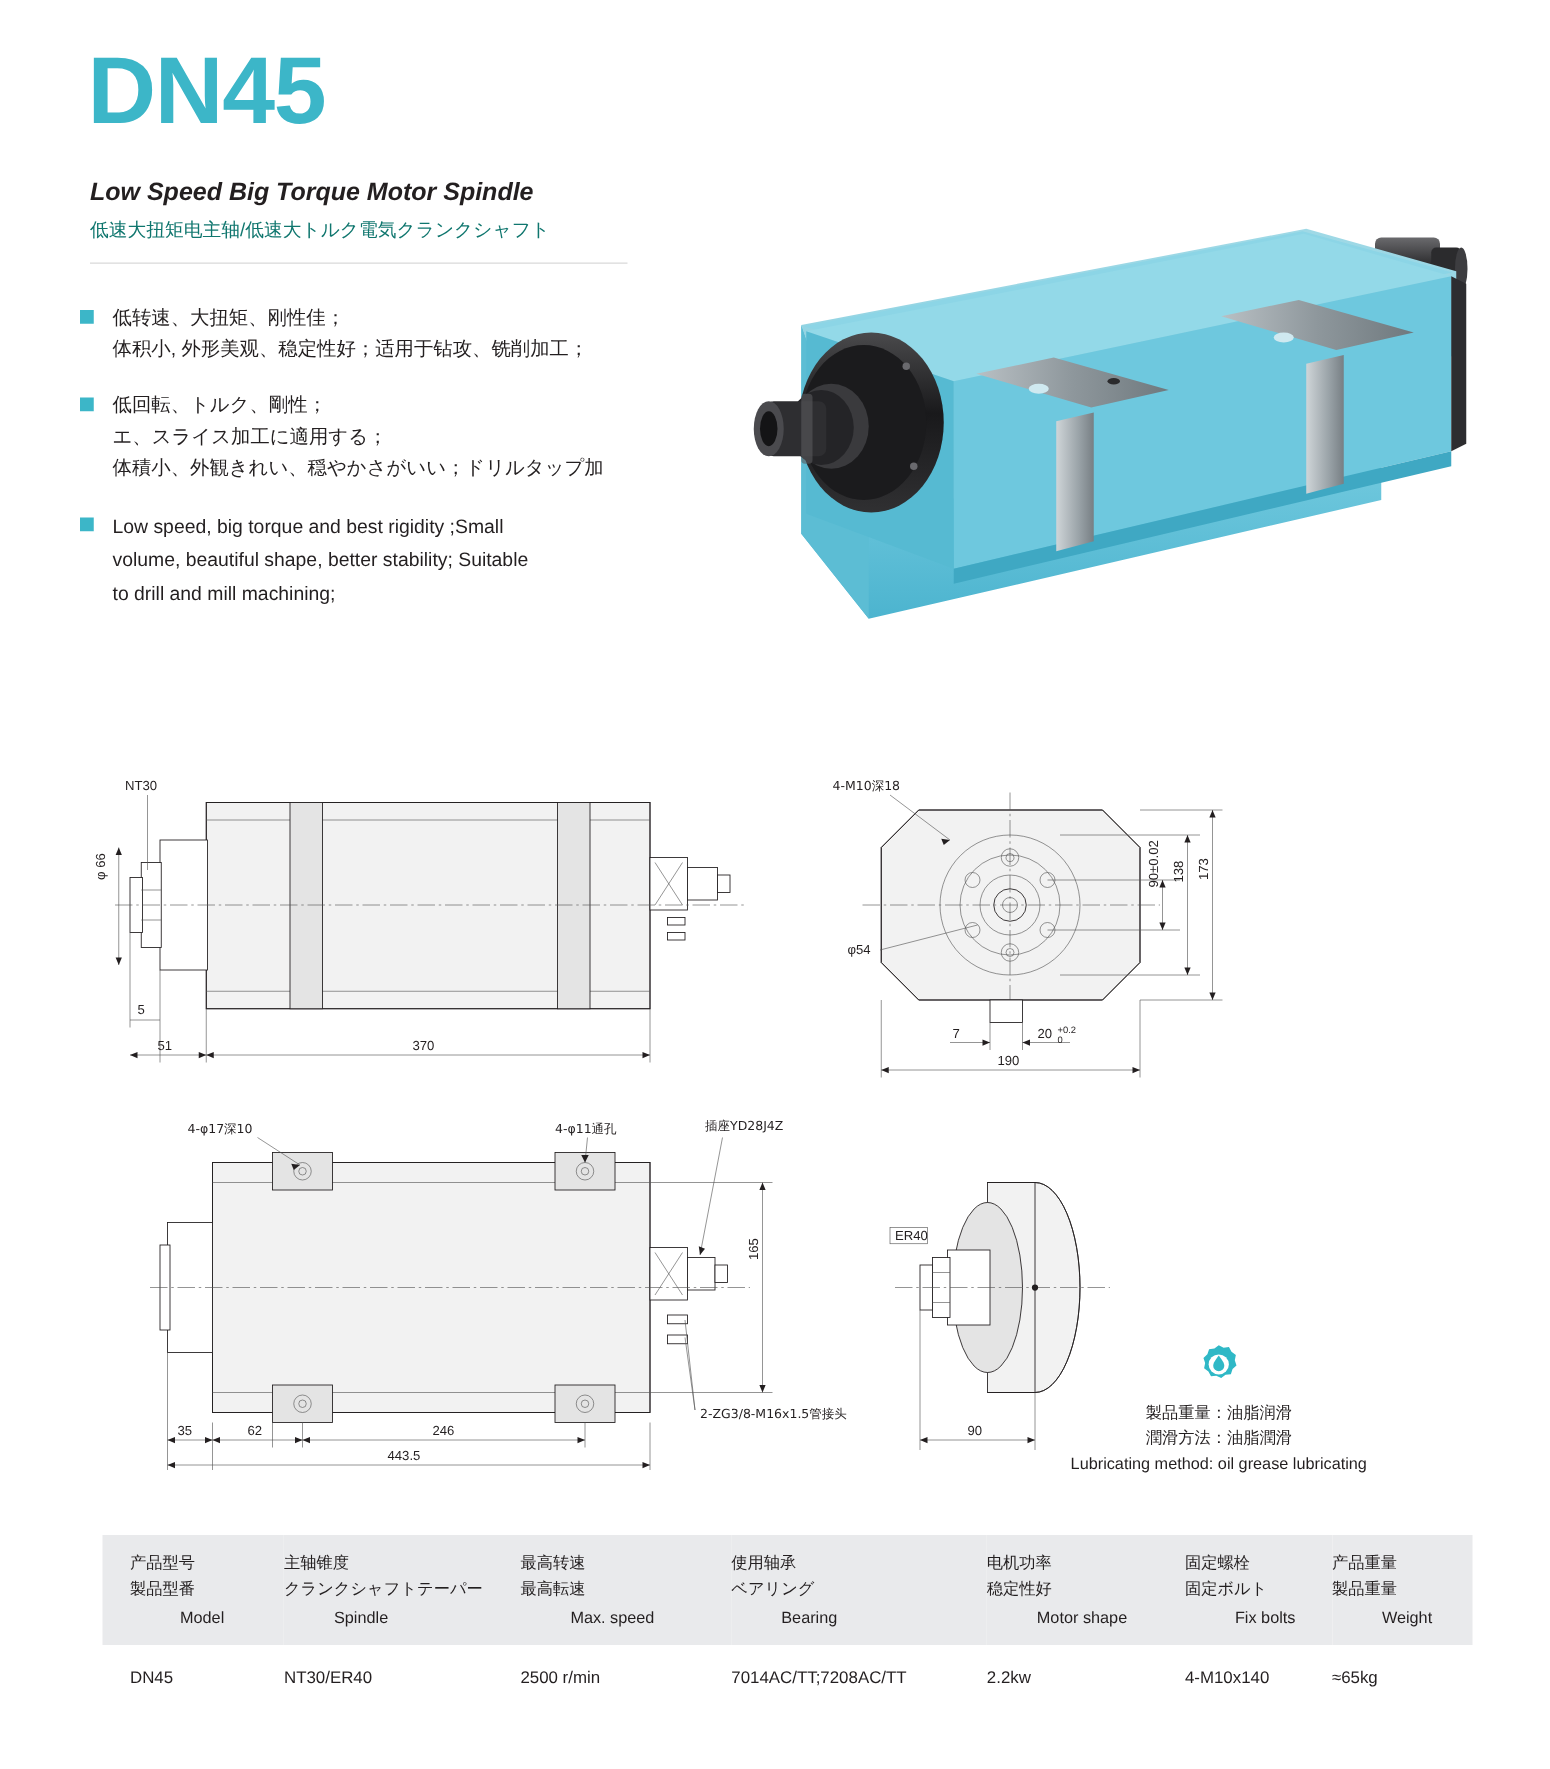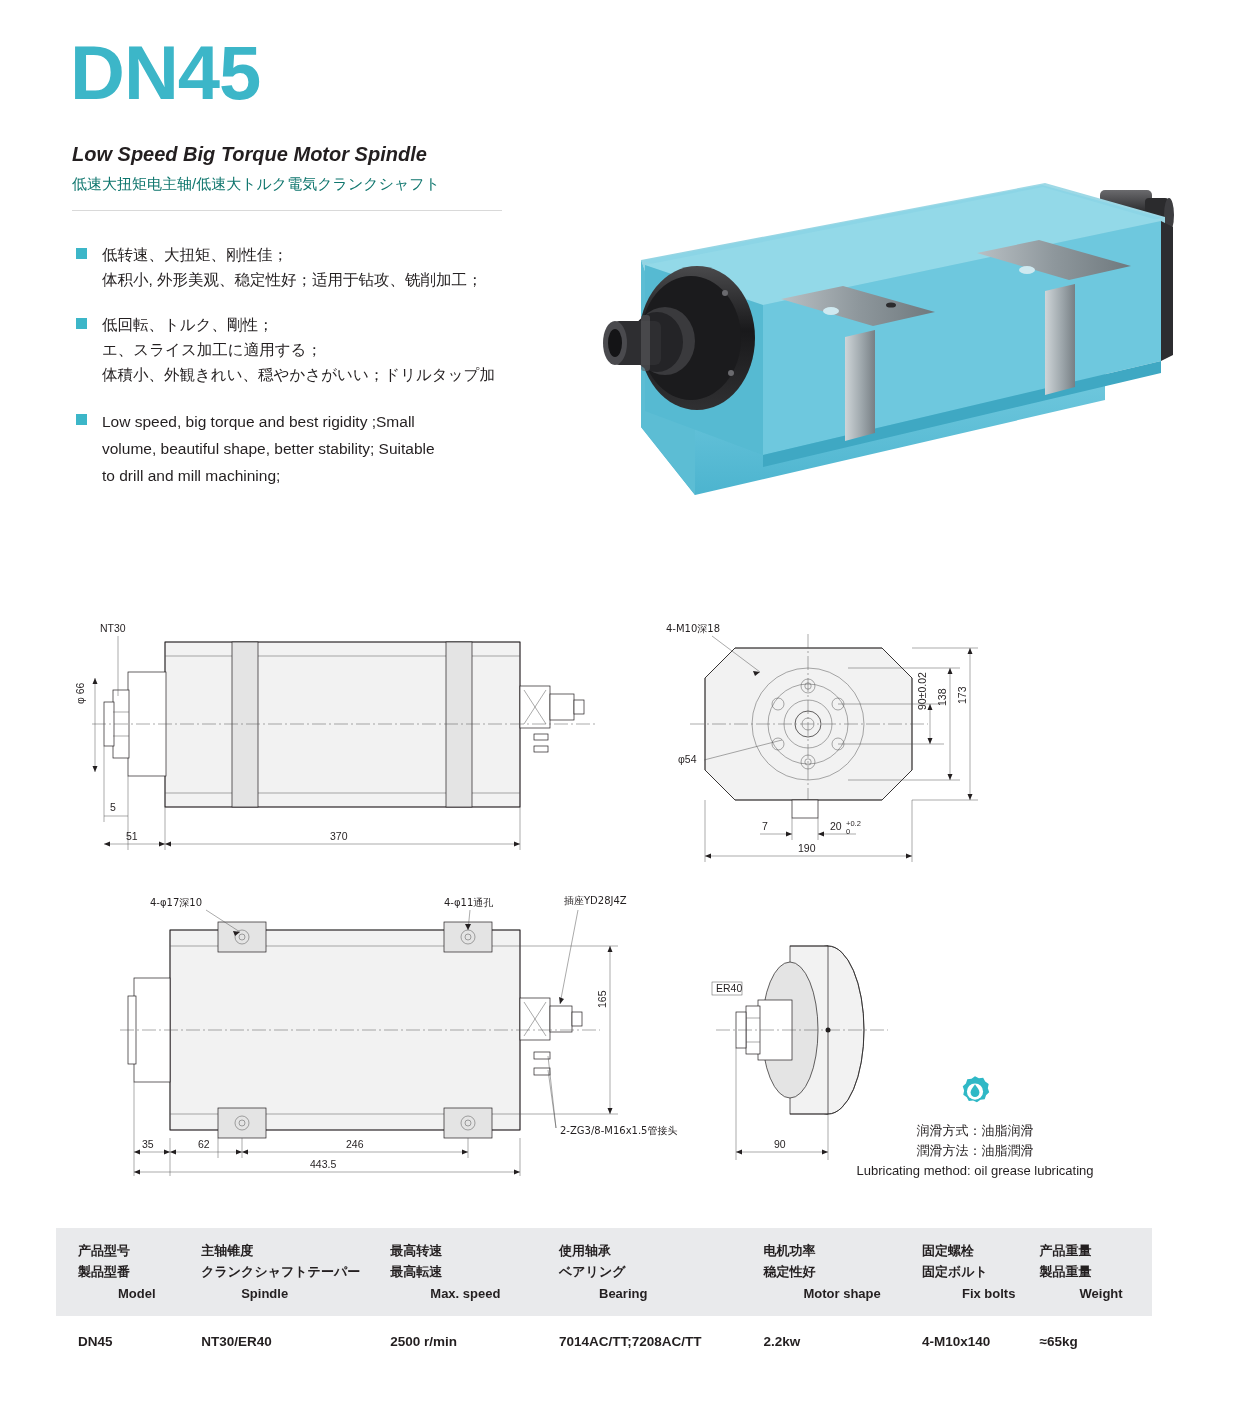--- a/index.html
+++ b/index.html
@@ -23,21 +23,21 @@
     font-size:20px; font-weight:bold; color:#231f20;font-style:italic;
   }
   .subtitle-cjk {
     position:absolute; left:72px; top:175px;
     font-size:15px; color:#0f766e;
   }
   .rule {
     position:absolute; left:72px; top:210px; width:430px; height:1px;
     background:#d9d9d9;
   }
-  .bullets { position:absolute; left:76px; top:242px; width:430px; }
+  .bullets { position:absolute; left:64px; top:242px; width:430px; }
   .bullet { position:relative; padding-left:26px; margin-bottom:20px; }
   .bullet .sq {
     position:absolute; left:0; top:6px; width:11px; height:11px;
     background:#3cb6c8;
   }
   .bullet p { margin:0; font-size:15.5px; line-height:1.62; color:#231f20; }
   .bullet.en p { font-size:15.5px; line-height:1.75; }
 
   
   .photo { position:absolute; left:545px; top:165px; width:660px; height:345px; }
@@ -53,21 +53,21 @@
   .fill-md { fill:#e4e4e4; stroke:#231f20; stroke-width:0.7; }
   .fill-w { fill:#ffffff; stroke:#231f20; stroke-width:0.7; }
 
   
   .lube { position:absolute; left:790px; top:1075px; width:370px; text-align:center; }
   .lube-icon { width:34px; height:34px; margin:0 auto 12px auto; display:block; }
   .lube-line { font-size:13px; line-height:1.55; color:#231f20; font-family:"DejaVu Sans", sans-serif;}
   .lube-line.en { font-family:"Liberation Sans", sans-serif; }
 
   
-  .spec { position:absolute; left:56px; top:1228px; width:1096px;font-weight:bold; }
+  .spec { position:absolute; left:82px; top:1228px; width:1096px; }
   .spec table { border-collapse:collapse; width:100%; }
   .spec thead td {
     background:#e9eaec; padding:12px 0 12px 0; vertical-align:top;
     font-size:13px; line-height:1.65; color:#231f20;
     font-family:"DejaVu Sans", sans-serif;
   }
   .spec tbody td {
     padding:18px 0 14px 0; font-size:13.5px; color:#231f20;
     font-family:"Liberation Sans", sans-serif;
   }
@@ -460,21 +460,21 @@
     <text x="774" y="548" class="dim-label">90</text>
   </g>
 </svg>
 
 <div class="lube">
   <svg class="lube-icon" viewBox="0 0 40 40">
     <path d="M20 1.5 l4.6 2.2 l5.0 -0.6 l2.4 4.5 l4.1 3.0 l-1.0 5.0 l1.6 4.8 l-3.7 3.4 l-1.6 4.8 l-5.0 0.6 l-4.1 3.0 l-4.6 -2.2 l-5.0 0.6 l-2.4 -4.5 l-4.1 -3.0 l1.0 -5.0 l-1.6 -4.8 l3.7 -3.4 l1.6 -4.8 l5.0 -0.6 Z" fill="#2fb8c6"></path>
     <circle cx="20" cy="19.5" r="9.5" fill="#ffffff"></circle>
     <path d="M20 11 c 3.4 4.6 5.2 7.1 5.2 9.6 a5.2 5.2 0 0 1 -10.4 0 c0 -2.5 1.8 -5.0 5.2 -9.6 z" fill="#2fb8c6"></path>
   </svg>
-  <div class="lube-line">润滑方式：油脂润滑</div>
+  <div class="lube-line">製品重量：油脂润滑</div>
   <div class="lube-line">潤滑方法：油脂潤滑</div>
   <div class="lube-line en">Lubricating method: oil grease lubricating</div>
 </div>
 
 <div class="spec">
   <table>
     <thead>
       <tr>
         <td class="c0">
           <div>产品型号</div>

